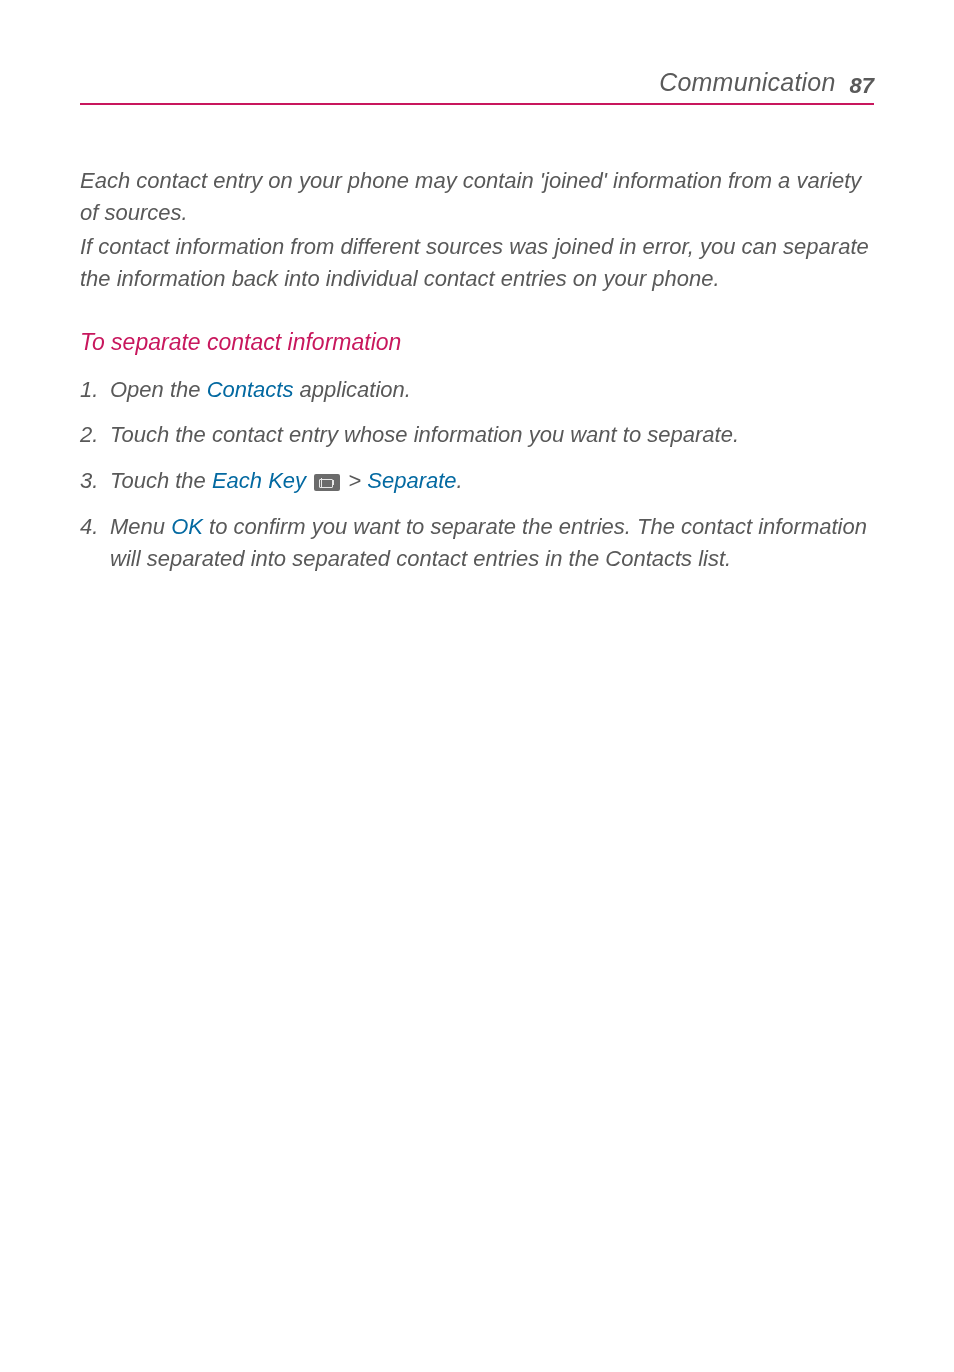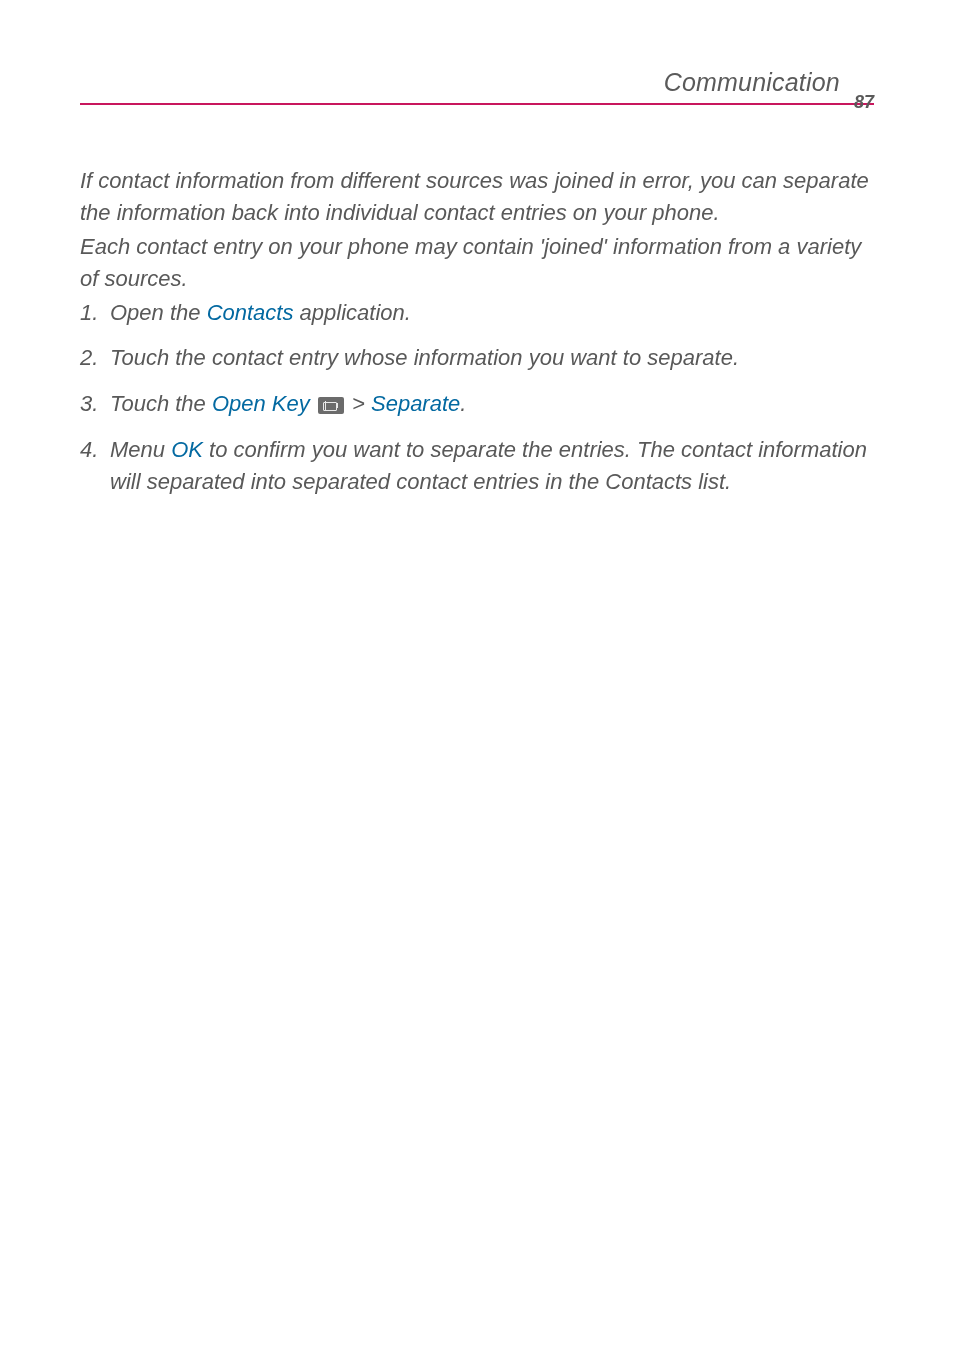--- a/index.html
+++ b/index.html
@@ -27,26 +27,26 @@
       padding-bottom: 6px;
       margin-bottom: 60px;
     }
     .header-title {
       font-size: 25px;
       color: #5a5a5a;
       font-weight: 400;
       letter-spacing: 0.2px;
     }
     .header-page {
-      font-size: 18px;
+      font-size: 22px;
       color: #5a5a5a;
       font-weight: 700;
       margin-left: 14px;
       position: relative;
-      top: 17px;
+      top: 2px;
     }
     .section-heading {
       color: #c8175d;
       font-size: 28px;
       font-weight: 700;
       margin-bottom: 28px;
       letter-spacing: 0.3px;
     }
     .intro-para {
       font-size: 22px;
@@ -119,36 +119,37 @@
 </head>
 <body>
 
 <div class="page">
   <div class="header">
     <span class="header-title">Communication</span>
     <span class="header-page">87</span>
   </div>
 
 
+  <p class="intro-para">Each contact entry on your phone may contain 'joined' information from a variety of sources.</p>
   <p class="intro-para">If contact information from different sources was joined in error, you can separate the information back into individual contact entries on your phone.</p>
-  <p class="intro-para">Each contact entry on your phone may contain 'joined' information from a variety of sources.</p>
 
+  <h2 class="subheading">To separate contact information</h2>
 
   <ol class="step-list">
     <li class="step-item">
       <span class="step-num">1.</span>
       <span>Open the </span><span class="bold">Contacts</span><span> application.</span>
     </li>
     <li class="step-item">
       <span class="step-num">2.</span>
       <span>Touch the contact entry whose information you want to separate.</span>
     </li>
     <li class="step-item">
       <span class="step-num">3.</span>
-      <span>Touch the </span><span class="bold">Open Key</span>
+      <span>Touch the </span><span class="bold">Each Key</span>
       <span class="menu-key-icon"></span><span class="gt"> &gt; </span><span class="bold">Separate</span><span>.</span>
     </li>
     <li class="step-item">
       <span class="step-num">4.</span>
       <span>Menu </span><span class="bold">OK</span><span> to confirm you want to separate the entries. The contact information will separated into separated contact entries in the Contacts list.</span>
     </li>
   </ol>
 </div>
 
 </body></html>

